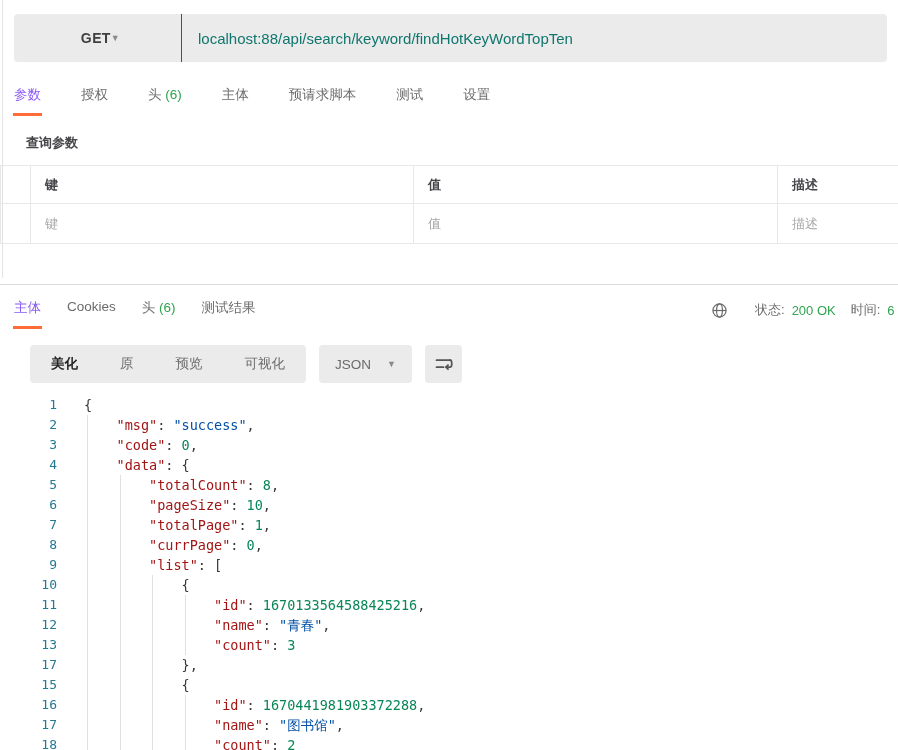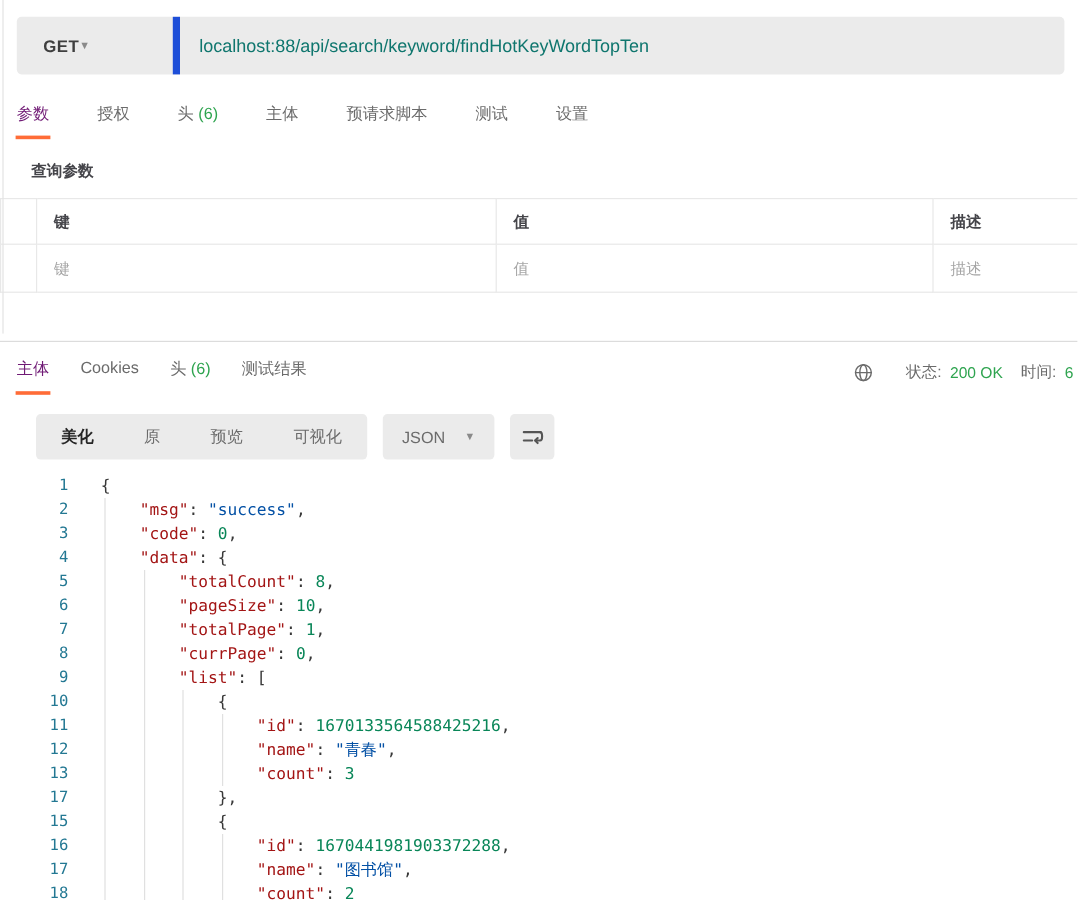--- a/index.html
+++ b/index.html
@@ -9,32 +9,32 @@
   }
   *{box-sizing:border-box;}
   html,body{margin:0;padding:0;}
   body{width:898px;height:750px;overflow:hidden;background:#fff;
        font-family:"Liberation Sans",sans-serif;color:var(--txt);position:relative;}
   .left-edge{position:absolute;left:2px;top:0;width:1px;height:278px;background:#e3e3e3;}
 
   
   .url-bar{display:flex;align-items:stretch;height:48px;margin:14px 11px 0 14px;
            background:var(--gray-bg);border-radius:4px;}
-  .method{width:136px;flex:none;display:flex;align-items:center;justify-content:flex-start;
-          padding:0 16px 0 22px;border-right:6px solid #1d4ed8;color:#3f3f3f;
+  .method{width:168px;flex:none;display:flex;align-items:center;justify-content:center;
+          padding:0 16px 0 22px;border-right:1px solid #1d4ed8;color:#3f3f3f;
           font-weight:700;font-size:14px;letter-spacing:.4px;cursor:pointer;}
   .caret{font-size:9px;color:#8a8a8a;}
   .url-input{flex:1;display:flex;align-items:center;padding-left:16px;color:#0f766e;font-size:15px;}
 
   
   .tabs{display:flex;padding-left:14px;font-size:13.5px;color:var(--muted);}
   .req-tabs{margin-top:24px;gap:40px;}
   .resp-tabs{gap:26px;}
   .tab{position:relative;padding-bottom:12px;cursor:pointer;white-space:nowrap;}
-  .tab.active{color:#701a75;}
+  .tab.active{color:#8b5cf6;}
   .tab.active::after{content:"";position:absolute;left:-1px;right:-1px;bottom:0;height:3px;background:var(--accent);}
   .tab .count{color:var(--success);}
 
   .section-title{margin:18px 0 13px 26px;font-size:13px;font-weight:700;color:#45454a;}
 
   
   .params-table{width:898px;border-collapse:collapse;font-size:13px;table-layout:fixed;}
   .params-table td,.params-table th{border:1px solid var(--border);border-right-width:1px;
     padding:0 0 0 14px;text-align:left;height:38px;font-weight:400;}
   .params-table th{font-weight:700;color:#45454a;}

